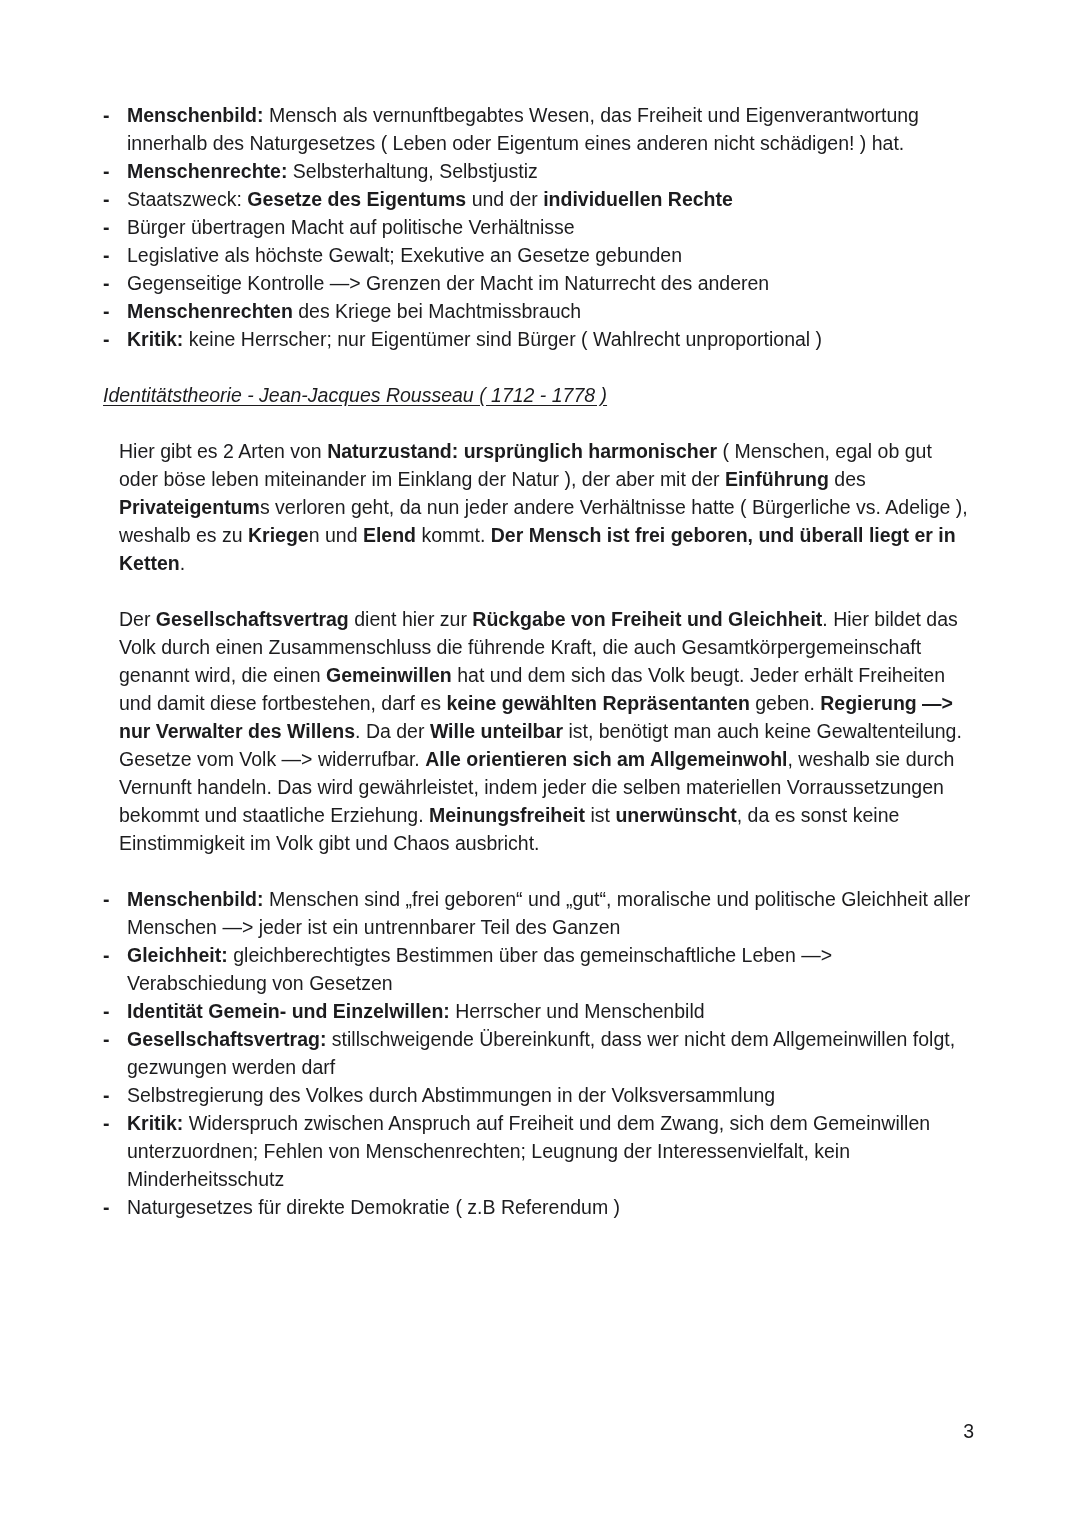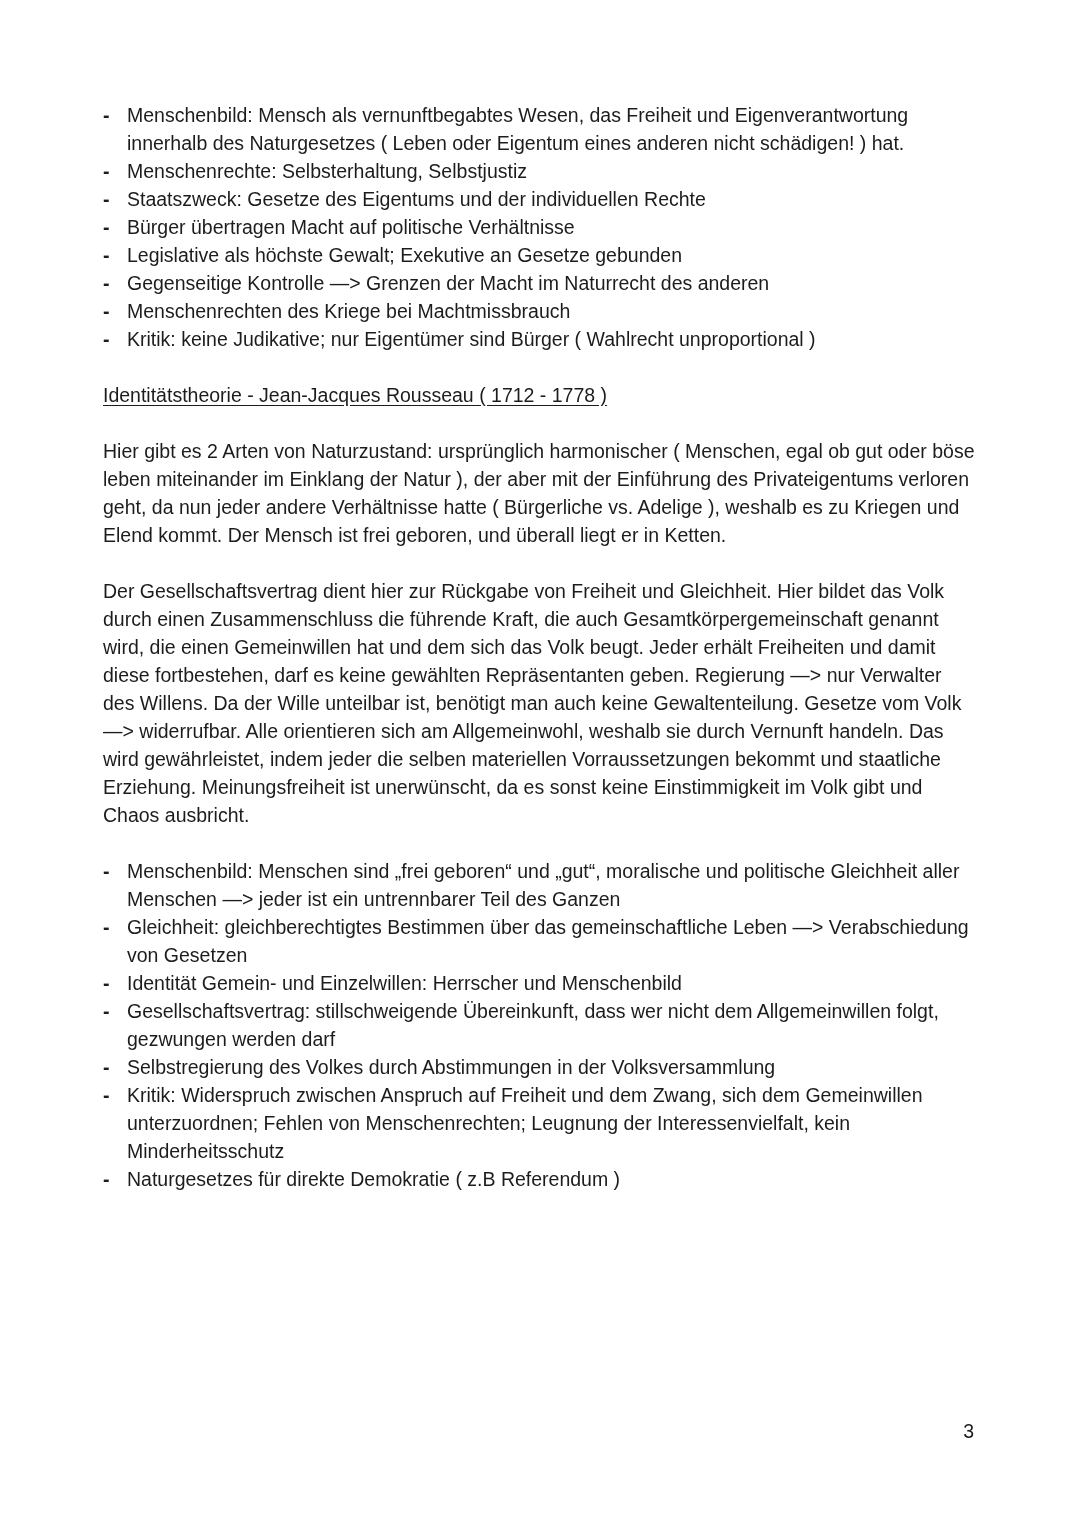--- a/index.html
+++ b/index.html
@@ -30,31 +30,32 @@
   }
   .marker {
     flex: 0 0 24px;
     width: 24px;
     font-weight: 700;
   }
   .btext {
     flex: 1;
   }
   .seg-b {
-    font-weight: 400;
+    font-weight: 700;
   }
   .heading {
     font-size: 19.5px;
     font-weight: 400;
     margin: 28px 0;
     text-decoration: underline;
     text-underline-offset: 3px;
+    font-style: italic;
   }
   .para {
-    margin: 0 0 28px 0;
+    margin: 0 0 28px 16px;
   }
   .page-number {
     position: absolute;
     right: 106px;
     bottom: 82px;
     font-size: 19.5px;
   }
 </style>
 </head>
 <body>
@@ -85,21 +86,21 @@
     <li class="bullet">
       <span class="marker">-</span>
       <span class="btext"><span>Gegenseitige Kontrolle —&gt; Grenzen der Macht im Naturrecht des anderen</span></span>
     </li>
     <li class="bullet">
       <span class="marker">-</span>
       <span class="btext"><span class="seg-b">Menschenrechten</span><span> des Kriege bei Machtmissbrauch</span></span>
     </li>
     <li class="bullet">
       <span class="marker">-</span>
-      <span class="btext"><span class="seg-b">Kritik:</span><span> keine Judikative; nur Eigentümer sind Bürger ( Wahlrecht unproportional )</span></span>
+      <span class="btext"><span class="seg-b">Kritik:</span><span> keine Herrscher; nur Eigentümer sind Bürger ( Wahlrecht unproportional )</span></span>
     </li>
   </ul>
 
   <h2 class="heading">Identitätstheorie - Jean-Jacques Rousseau ( 1712 - 1778 )</h2>
 
   <p class="para"><span>Hier gibt es 2 Arten von </span><span class="seg-b">Naturzustand: ursprünglich harmonischer</span><span> ( Menschen, egal ob gut oder böse leben miteinander im Einklang der Natur ), der aber mit der </span><span class="seg-b">Einführung</span><span> des </span><span class="seg-b">Privateigentum</span><span>s verloren geht, da nun jeder andere Verhältnisse hatte ( Bürgerliche vs. Adelige ), weshalb es zu </span><span class="seg-b">Kriege</span><span>n und </span><span class="seg-b">Elend</span><span> kommt. </span><span class="seg-b">Der Mensch ist frei geboren, und überall liegt er in Ketten</span><span>.</span></p>
 
   <p class="para"><span>Der </span><span class="seg-b">Gesellschaftsvertrag</span><span> dient hier zur </span><span class="seg-b">Rückgabe von Freiheit und Gleichheit</span><span>. Hier bildet das Volk durch einen Zusammenschluss die führende Kraft, die auch Gesamtkörpergemeinschaft genannt wird, die einen </span><span class="seg-b">Gemeinwillen</span><span> hat und dem sich das Volk beugt. Jeder erhält Freiheiten und damit diese fortbestehen, darf es </span><span class="seg-b">keine gewählten Repräsentanten</span><span> geben. </span><span class="seg-b">Regierung —&gt; nur Verwalter des Willens</span><span>. Da der </span><span class="seg-b">Wille unteilbar</span><span> ist, benötigt man auch keine Gewaltenteilung. Gesetze vom Volk —&gt; widerrufbar. </span><span class="seg-b">Alle orientieren sich am Allgemeinwohl</span><span>, weshalb sie durch Vernunft handeln. Das wird gewährleistet, indem jeder die selben materiellen Vorraussetzungen bekommt und staatliche Erziehung. </span><span class="seg-b">Meinungsfreiheit</span><span> ist </span><span class="seg-b">unerwünscht</span><span>, da es sonst keine Einstimmigkeit im Volk gibt und Chaos ausbricht.</span></p>
 
   <ul class="bullets">

